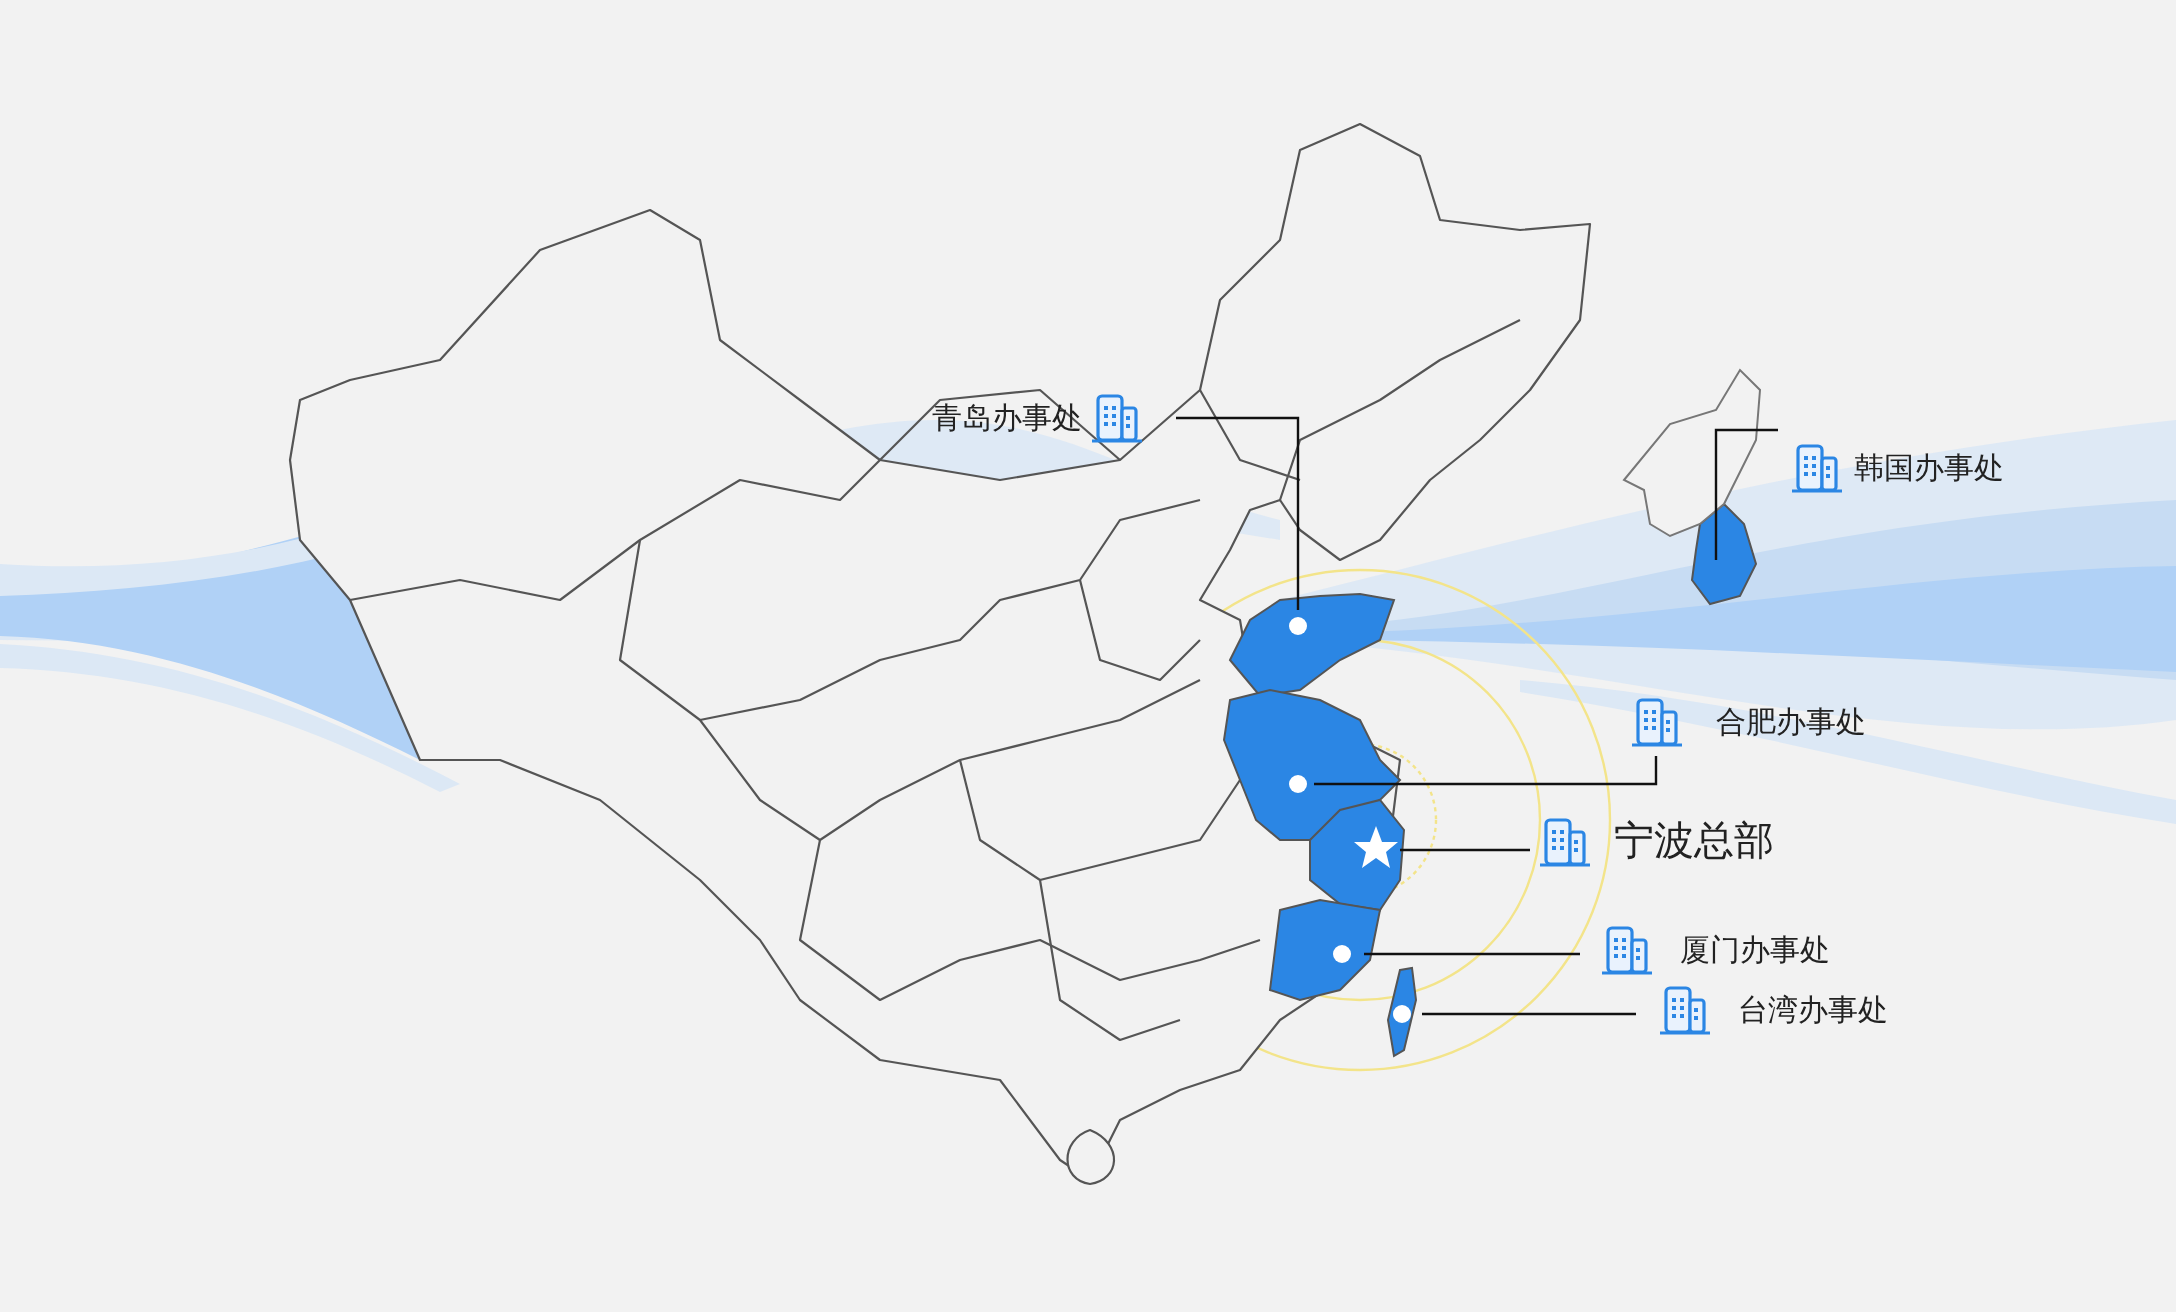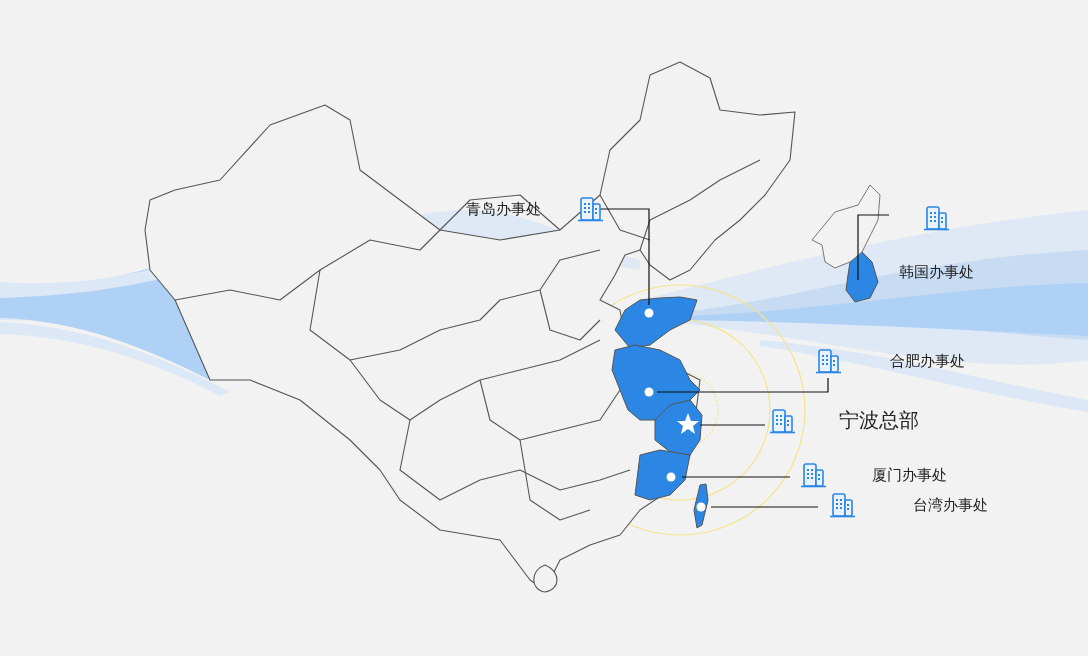--- a/index.html
+++ b/index.html
@@ -1,19 +1,19 @@
 <!DOCTYPE html>
 <html><head>
 <meta charset="utf-8">
 <style>
   html, body { margin:0; padding:0; }
   body { width:1088px; height:656px; background:#f2f2f2; position:relative; overflow:hidden;
          font-family:"DejaVu Sans","Liberation Sans",sans-serif; }
   #map { position:absolute; left:0; top:0; width:1088px; height:656px; }
-  .label { position:absolute; display:flex; align-items:center; font-size:15px; color:#222; white-space:nowrap;gap:32px; }
+  .label { position:absolute; display:flex; align-items:center; font-size:15px; color:#222; white-space:nowrap; }
   .label .ic { width:28px; height:26px; display:inline-block; }
   .label .ic svg { width:28px; height:26px; display:block; }
   .label .txt { margin:0 4px; }
 </style>
 </head>
 <body>
 
 <svg id="map" viewBox="0 0 1088 656" xmlns="http://www.w3.org/2000/svg">
 
   <g>
@@ -92,21 +92,21 @@
           <rect x="7" y="15" width="2" height="2"></rect>
           <rect x="11" y="15" width="2" height="2"></rect>
           <rect x="18" y="12" width="2" height="2"></rect>
           <rect x="18" y="16" width="2" height="2"></rect>
         </g>
         <line x1="1" y1="24.5" x2="26" y2="24.5" stroke="#2b86e4" stroke-width="1.6"></line>
       </svg>
     </span>
 </div>
 
-<div class="label" style="left:895px; top:205px;flex-direction:column;">
+<div class="label" style="left:895px; top:221px;">
   <span class="ic">
       <svg viewBox="0 0 28 26">
         <rect x="4" y="2" width="12" height="22" rx="2" fill="#e9f2fd" stroke="#2b86e4" stroke-width="1.6"></rect>
         <rect x="16" y="8" width="7" height="16" rx="1.5" fill="#e9f2fd" stroke="#2b86e4" stroke-width="1.6"></rect>
         <g fill="#2b86e4">
           <rect x="7" y="7" width="2" height="2"></rect>
           <rect x="11" y="7" width="2" height="2"></rect>
           <rect x="7" y="11" width="2" height="2"></rect>
           <rect x="11" y="11" width="2" height="2"></rect>
           <rect x="7" y="15" width="2" height="2"></rect>
@@ -194,14 +194,14 @@
           <rect x="7" y="11" width="2" height="2"></rect>
           <rect x="11" y="11" width="2" height="2"></rect>
           <rect x="7" y="15" width="2" height="2"></rect>
           <rect x="11" y="15" width="2" height="2"></rect>
           <rect x="18" y="12" width="2" height="2"></rect>
           <rect x="18" y="16" width="2" height="2"></rect>
         </g>
         <line x1="1" y1="24.5" x2="26" y2="24.5" stroke="#2b86e4" stroke-width="1.6"></line>
       </svg>
     </span>
-  <span class="txt" style="margin-left:24px">台湾办事处</span>
+  <span class="txt" style="margin-left:12px">台湾办事处</span>
 </div>
 
 </body></html>

